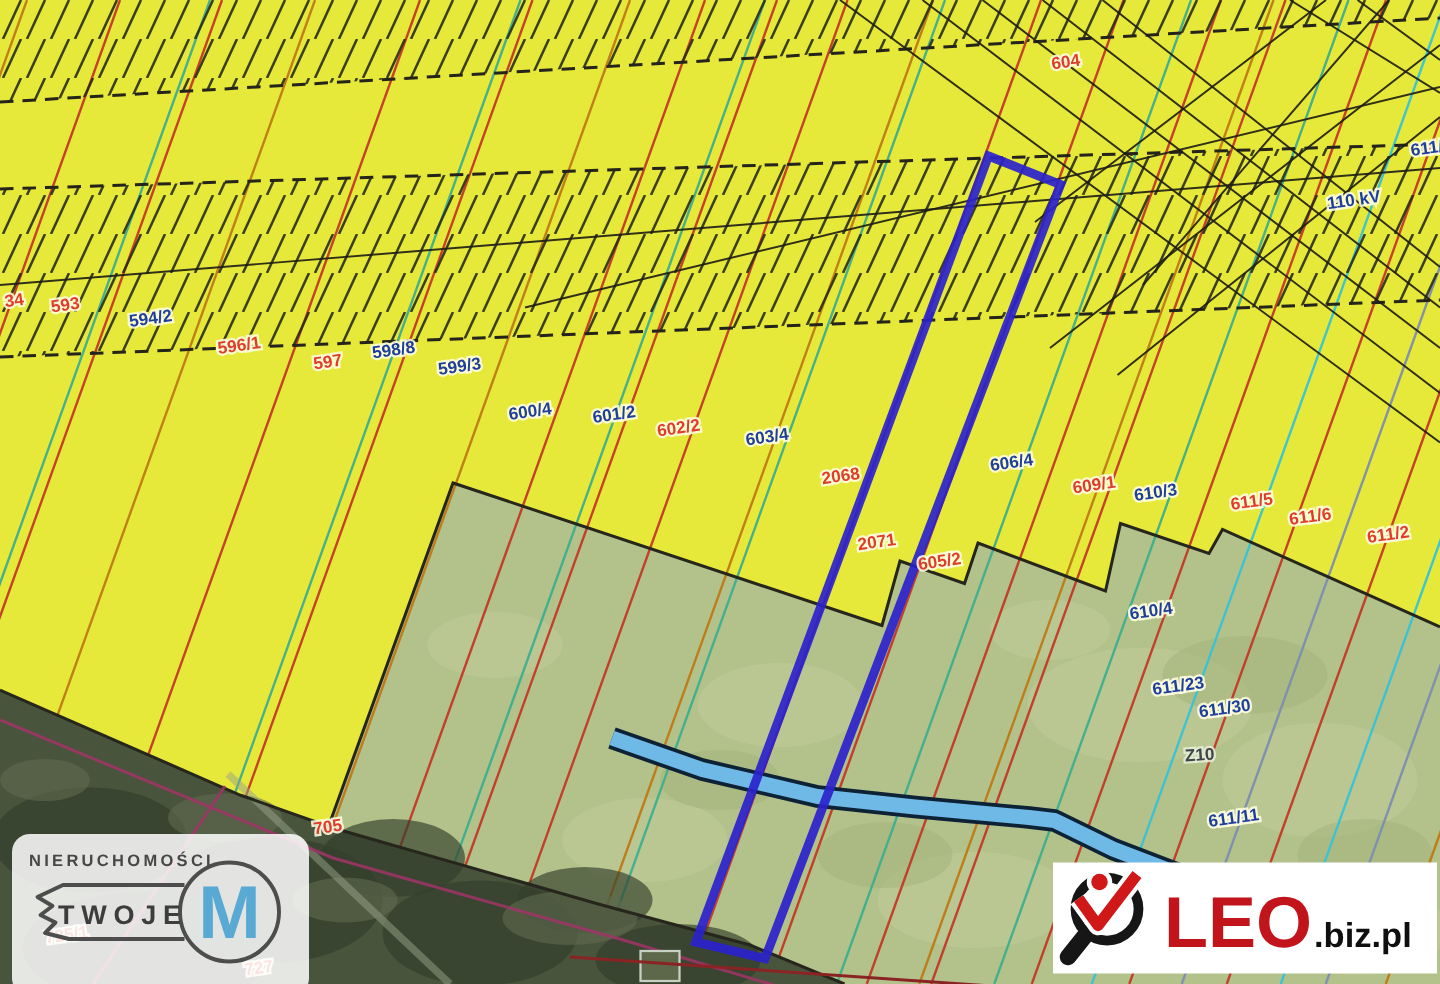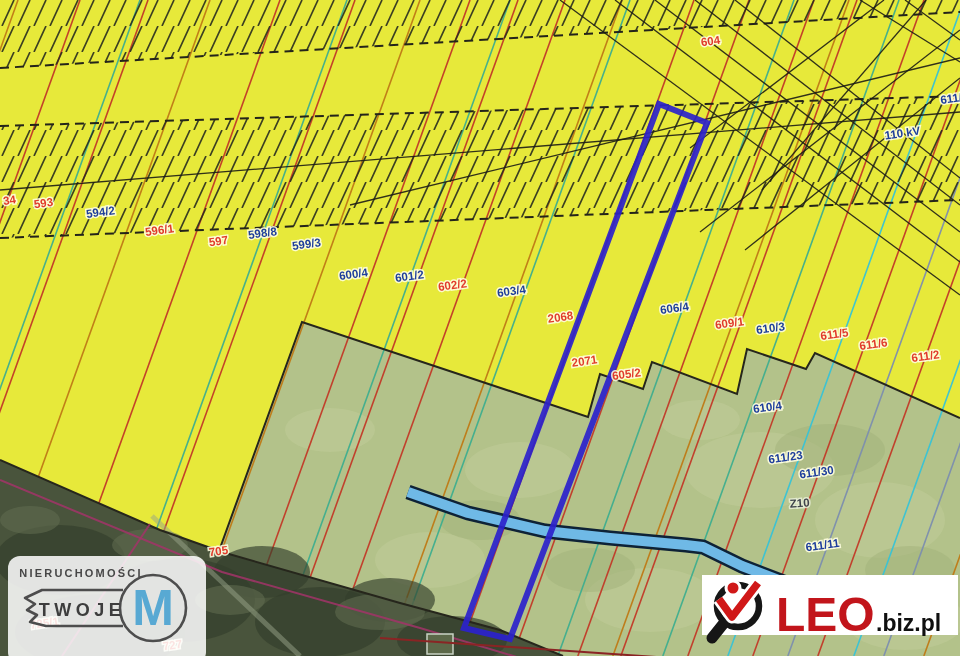--- a/index.html
+++ b/index.html
@@ -7,21 +7,21 @@
          font-family:"Liberation Sans",sans-serif;}
   .stage svg{display:block;}
   #mapsvg{position:absolute;left:0;top:0;}
   #mapsvg text{font-family:"Liberation Sans",sans-serif;}
   text.lbl{font-weight:700;font-size:11.5px;paint-order:stroke;stroke:rgba(255,255,225,.88);stroke-width:3px;}
   text.red{fill:#e13b2c;}
   text.navy{fill:#1e3e9c;}
   text.dark{fill:#3f444b;stroke:rgba(232,238,215,.85);}
   .logo-left{position:absolute;left:8px;top:556px;width:198px;height:108px;
              background:rgba(255,255,255,.86);border-radius:12px;}
-  .logo-right{position:absolute;left:702px;top:575px;width:256px;height:60px;background:#ffffff;}
+  .logo-right{position:absolute;left:702px;top:575px;width:256px;height:74px;background:#ffffff;}
   .logo-left svg text,.logo-right svg text{font-family:"Liberation Sans",sans-serif;}
 </style>
 </head>
 <body>
 
 <div class="stage">
 
   <svg id="mapsvg" width="960" height="656" viewBox="0 0 960 656">
       <defs>
         <pattern id="hatch" width="16" height="26" patternUnits="userSpaceOnUse">

